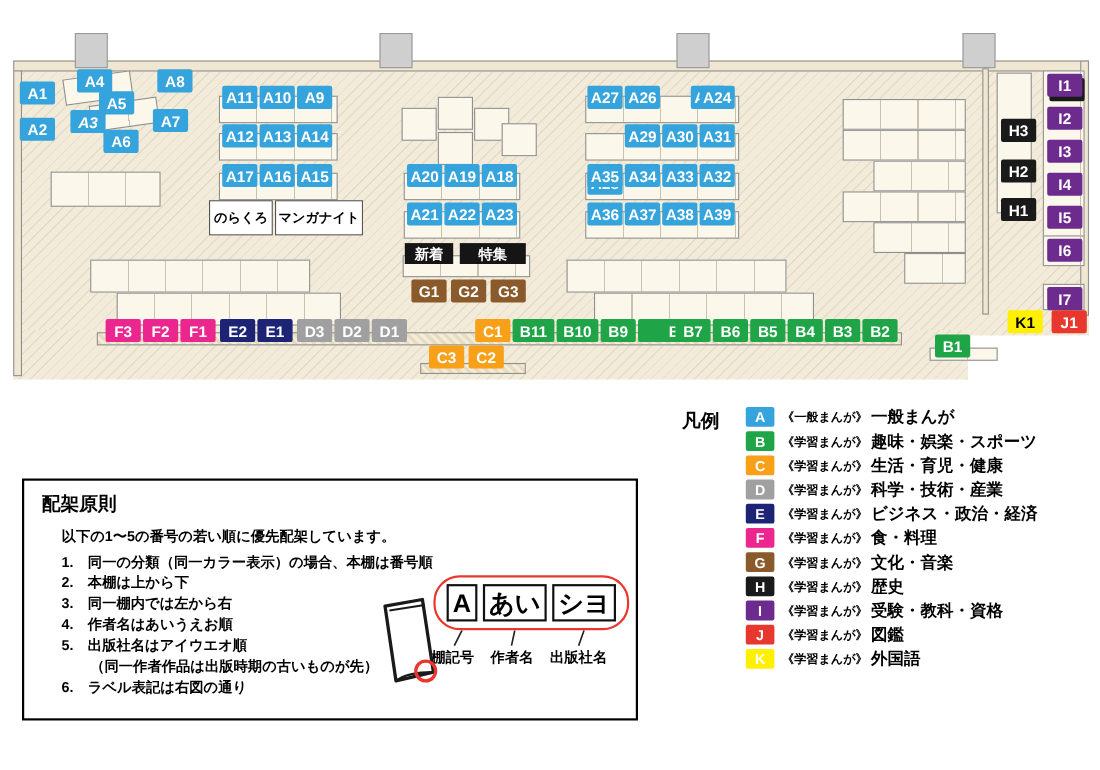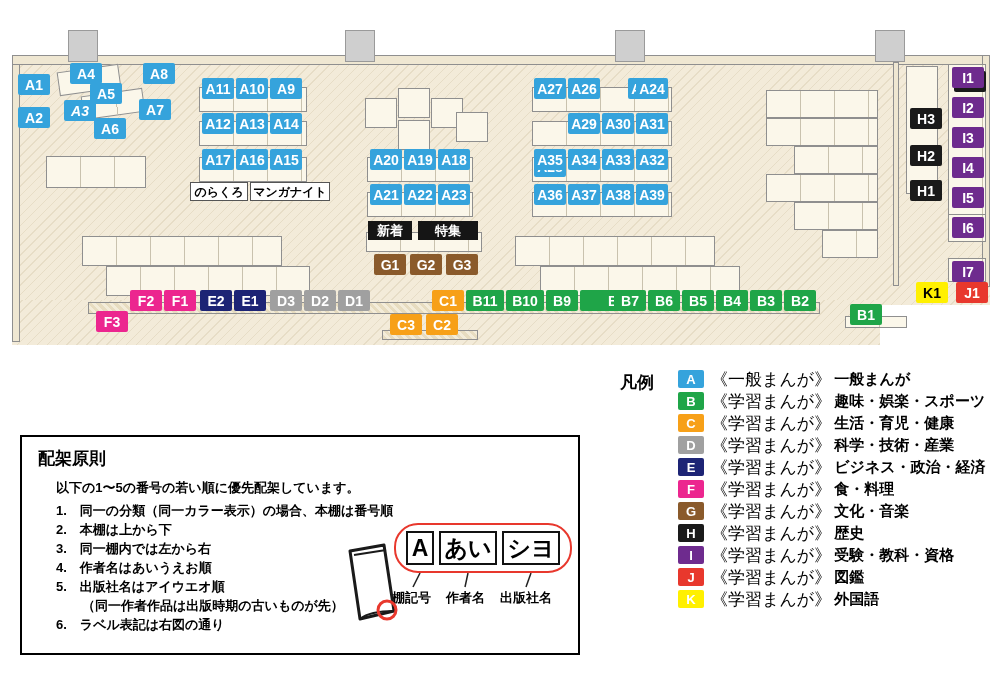--- a/index.html
+++ b/index.html
@@ -16,30 +16,30 @@
   .walkway{position:absolute;border:1px solid #8f8f8f;box-sizing:border-box;
     background:repeating-linear-gradient(45deg,#e7dcc0 0 3px,#f3ecd9 3px 6px);}
 
   
   .badge{position:absolute;height:21px;min-width:32px;z-index:5;display:flex;align-items:center;justify-content:center;
     color:#fff;font-weight:bold;font-size:14px;border-radius:2px;box-sizing:border-box;padding:0 2px;line-height:1;}
   .cat-A{background:var(--cat-A);} .cat-B{background:var(--cat-B);} .cat-C{background:var(--cat-C);}
   .cat-D{background:var(--cat-D);} .cat-E{background:var(--cat-E);} .cat-F{background:var(--cat-F);}
   .cat-G{background:var(--cat-G);} .cat-H{background:var(--cat-H);} .cat-I{background:var(--cat-I);}
   .cat-J{background:var(--cat-J);} .cat-K{background:var(--cat-K);color:#000;}
-  .cat-plain{background:#fff;color:#000;border:1px solid #555;font-size:12px;height:19px;border-radius:0;}
+  .cat-plain{background:#fff;color:#000;border:1px solid #555;font-size:12px;height:32px;border-radius:0;}
   .cat-dark{background:#151515;color:#fff;font-size:13px;height:19px;border-radius:0;}
 
   
   #legend{position:absolute;left:620px;top:370px;width:378px;display:flex;}
   .legend-title{width:58px;font-size:17px;font-weight:bold;padding-top:1px;}
   .legend-row{display:flex;align-items:center;margin-bottom:4px;height:18px;}
   .legend-badge{width:26px;height:18px;display:flex;align-items:center;justify-content:center;
     color:#fff;font-weight:bold;font-size:13px;border-radius:2px;margin-right:7px;flex:none;}
-  .legend-series{font-size:17px;font-weight:400;margin-right:3px;white-space:nowrap;}
+  .legend-series{font-size:11px;font-weight:700;margin-right:3px;white-space:nowrap;}
   .legend-category{font-size:15px;font-weight:bold;white-space:nowrap;text-align:right;}
 
   
   #principles{position:absolute;left:20px;top:435px;width:560px;height:220px;border:2px solid #000;background:#fff;box-sizing:border-box;}
   .p-title{position:absolute;left:16px;top:10px;font-size:17px;font-weight:bold;}
   .p-intro{position:absolute;left:34px;top:42px;font-size:13px;font-weight:bold;}
   #p-list{position:absolute;left:34px;top:64px;width:340px;}
   .p-item{font-size:13px;font-weight:bold;line-height:19px;white-space:nowrap;}
 
   .label-demo{position:absolute;left:372px;top:86px;display:flex;align-items:center;gap:5px;
@@ -145,21 +145,21 @@
         <div class="badge cat-A" style="left: 636px; top: 149px;">A32</div>
         <div class="badge cat-A" style="left: 534px; top: 184px;">A36</div>
         <div class="badge cat-A" style="left: 568px; top: 184px;">A37</div>
         <div class="badge cat-A" style="left: 602px; top: 184px;">A38</div>
         <div class="badge cat-A" style="left: 636px; top: 184px;">A39</div>
         <div class="badge cat-dark" style="left: 368px; top: 221px; min-width: 44px;">新着</div>
         <div class="badge cat-dark" style="left: 418px; top: 221px; min-width: 60px;">特集</div>
         <div class="badge cat-G" style="left: 374px; top: 254px;">G1</div>
         <div class="badge cat-G" style="left: 410px; top: 254px;">G2</div>
         <div class="badge cat-G" style="left: 446px; top: 254px;">G3</div>
-        <div class="badge cat-F" style="left: 96px; top: 290px; margin-top: 21px;">F3</div>
+        <div class="badge cat-F" style="left: 96px; top: 290px;">F3</div>
         <div class="badge cat-F" style="left: 130px; top: 290px;">F2</div>
         <div class="badge cat-F" style="left: 164px; top: 290px;">F1</div>
         <div class="badge cat-E" style="left: 200px; top: 290px;">E2</div>
         <div class="badge cat-E" style="left: 234px; top: 290px;">E1</div>
         <div class="badge cat-D" style="left: 270px; top: 290px;">D3</div>
         <div class="badge cat-D" style="left: 304px; top: 290px;">D2</div>
         <div class="badge cat-D" style="left: 338px; top: 290px;">D1</div>
         <div class="badge cat-C" style="left: 432px; top: 290px;">C1</div>
         <div class="badge cat-B" style="left: 466px; top: 290px; min-width: 38px;">B11</div>
         <div class="badge cat-B" style="left: 506px; top: 290px; min-width: 38px;">B10</div>

